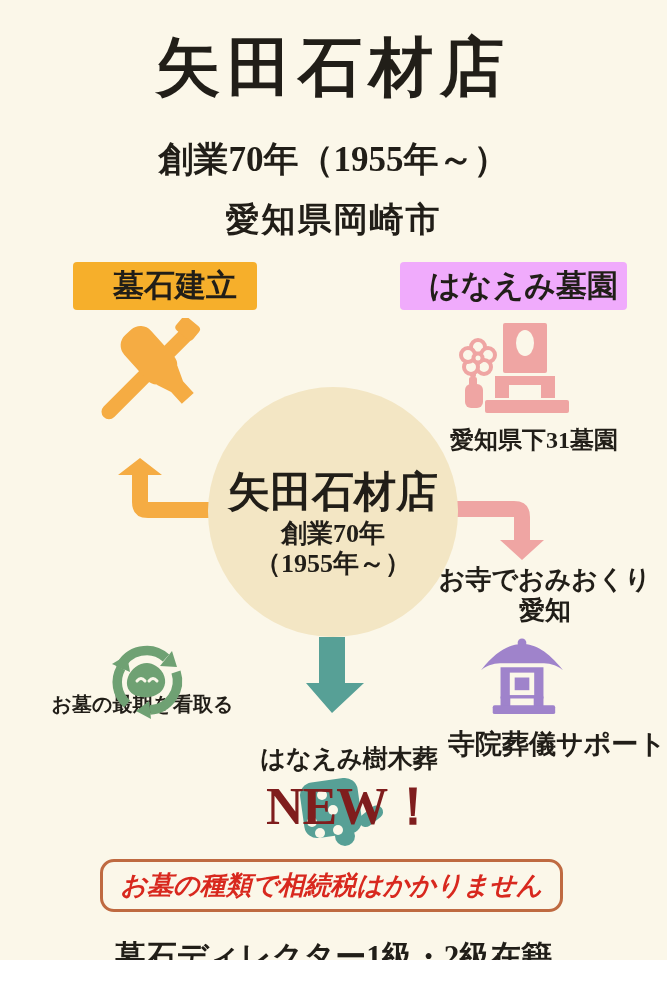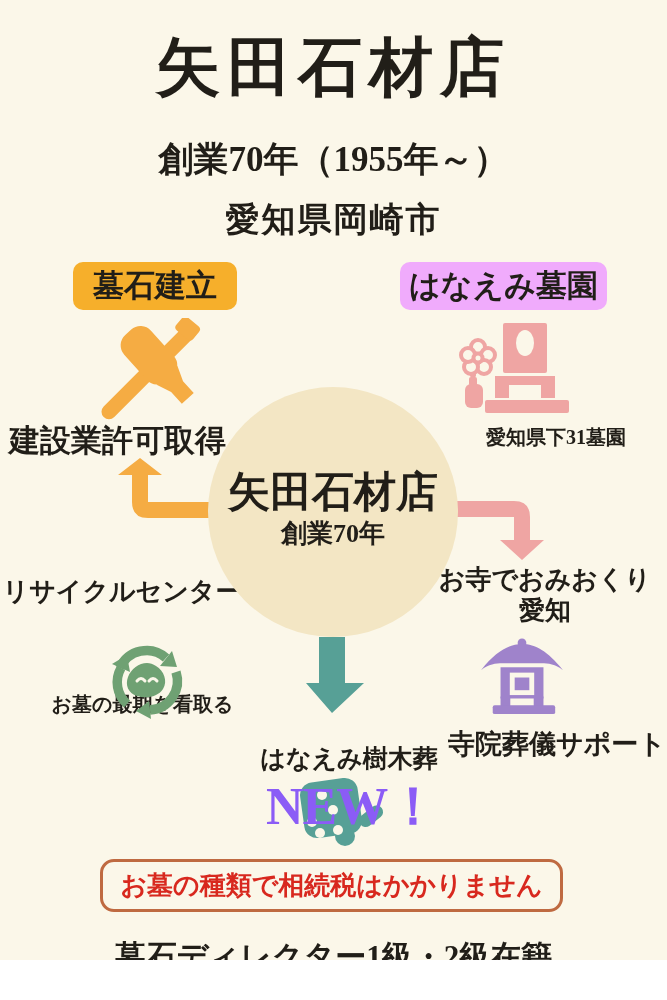--- a/index.html
+++ b/index.html
@@ -5,40 +5,40 @@
   html,body{margin:0;padding:0;}
   .stage{
     position:relative;width:667px;height:960px;overflow:hidden;
     background:#FBF7E9;color:#211E18;
     font-family:"Liberation Serif","DejaVu Serif",serif;
   }
   .abs{position:absolute;}
   .title{left:0;width:667px;top:24px;font-size:64px;font-weight:700;letter-spacing:7px;text-align:center;}
   .sub1{left:0;width:667px;top:136px;font-size:35px;font-weight:700;text-align:center;}
   .sub2{left:0;width:667px;top:197px;font-size:34px;font-weight:700;text-align:center;letter-spacing:2px;}
-  .badge{height:48px;top:262px;border-radius:10px;display:flex;align-items:center;justify-content:center;
-         font-size:31px;font-weight:700;}
+  .badge{height:48px;top:262px;border-radius:4px;display:flex;align-items:center;justify-content:center;
+         font-size:31px;font-weight:700;padding-left:20px;}
   .badge-left{left:73px;width:164px;background:#F6AF2B;}
   .badge-right{left:400px;width:207px;background:#f0abfc;}
   .cap{font-weight:700;text-align:center;}
   .cap-left{left:0;width:235px;top:420px;font-size:31px;}
-  .cap-right{left:458px;width:196px;top:424px;font-size:20px;}
+  .cap-right{left:436px;width:196px;top:424px;font-size:24px;}
   .circle{left:208px;top:387px;width:250px;height:250px;border-radius:50%;background:#F3E6C4;z-index:2;}
   .c-title{left:208px;width:250px;top:464px;font-size:42px;font-weight:700;text-align:center;z-index:3;}
   .c-l1{left:208px;width:250px;top:516px;font-size:26px;font-weight:700;text-align:center;z-index:3;}
   .c-l2{left:208px;width:250px;top:546px;font-size:26px;font-weight:700;text-align:center;z-index:3;}
   .zone-title{font-weight:700;text-align:center;line-height:31px;font-size:26px;}
   .rc-title{left:0;width:244px;top:576px;}
   .tp-title{left:420px;width:250px;top:564px;}
   .rc-cap{left:15px;width:255px;top:691px;font-size:20px;}
   .tp-cap{left:432px;width:250px;top:726px;font-size:27px;}
   .jk-title{left:224px;width:250px;top:742px;font-size:25px;font-weight:700;text-align:center;z-index:3;}
-  .new-label{left:266px;top:772px;font-size:52px;font-weight:700;color:#8b5cf6;z-index:4;letter-spacing:-1px;}
+  .new-label{left:266px;top:772px;font-size:52px;font-weight:700;color:#7f1d1d;z-index:4;letter-spacing:-1px;}
   .notice-box{left:100px;top:859px;width:463px;height:53px;border:3px solid #BF6A41;border-radius:14px;
-              box-sizing:border-box;display:flex;align-items:center;justify-content:center;}
+              box-sizing:border-box;display:flex;align-items:center;justify-content:center;font-style:italic;}
   .notice-text{font-size:26px;font-weight:700;color:#D8281E;}
   .credential{left:0;width:667px;top:936px;font-size:31px;font-weight:700;text-align:center;}
   svg{display:block;}
   .icon{z-index:1;}
 </style>
 </head>
 <body>
 
 <div class="stage">
 
@@ -78,21 +78,20 @@
         <circle cx="21" cy="27" r="7"></circle>
           <circle cx="31" cy="35" r="7"></circle>
         <circle cx="27" cy="47" r="7"></circle>
           <circle cx="14" cy="47" r="7"></circle>
         <circle cx="11" cy="35" r="7"></circle>
           <circle cx="21" cy="38" r="4.5"></circle>
       </g>
     </svg>
   </div>
 
-  <div class="abs cap cap-left">建設業許可取得</div>
   <div class="abs cap cap-right">愛知県下31墓園</div>
 
   <div class="abs" style="left:105px;top:452px;">
     <svg width="115" height="70" viewBox="0 0 115 70">
       <path fill="#F5AC43" d="M115,66 H43 Q27,66 27,50 V23 H13 L35,6 L57,23 H43 V50 H115 Z"></path>
     </svg>
   </div>
   <div class="abs" style="left:450px;top:494px;">
     <svg width="100" height="72" viewBox="0 0 100 72">
       <path fill="#EFA5A3" d="M0,7 H64 Q80,7 80,23 V46 H94 L72,66 L50,46 H64 V23 H0 Z"></path>
@@ -100,23 +99,23 @@
   </div>
   <div class="abs" style="left:300px;top:637px;">
     <svg width="70" height="78" viewBox="0 0 70 78">
       <path fill="#57A096" d="M19,0 H45 V46 H64 L32,76 L6,46 H19 Z"></path>
     </svg>
   </div>
 
   <div class="abs circle"></div>
   <div class="abs c-title">矢田石材店</div>
   <div class="abs c-l1">創業70年</div>
+  <div class="abs c-l2">（1955年～）</div>
 
   <div class="abs zone-title rc-title">
-    <div>リサイクルセンター</div>
   </div>
   <div class="abs icon" style="left:100px;top:638px;">
     <svg width="95" height="85" viewBox="0 0 95 85">
       <g stroke="#6FA173" stroke-width="9.5" fill="none">
         <path d="M20,30 A29,29 0 0 1 66,20"></path>
         <path d="M76,34 A29,29 0 0 1 50,72"></path>
         <path d="M27,66 A29,29 0 0 1 21,30"></path>
       </g>
       <g fill="#6FA173">
         <polygon points="72,13 77,29 60,28"></polygon>

